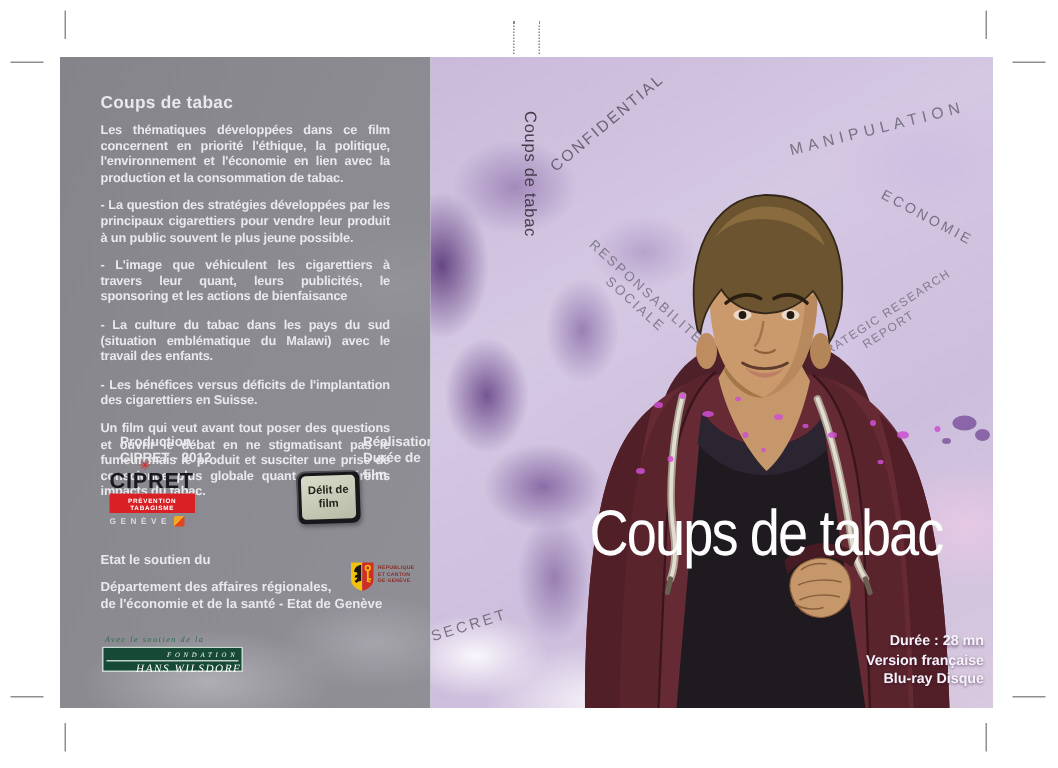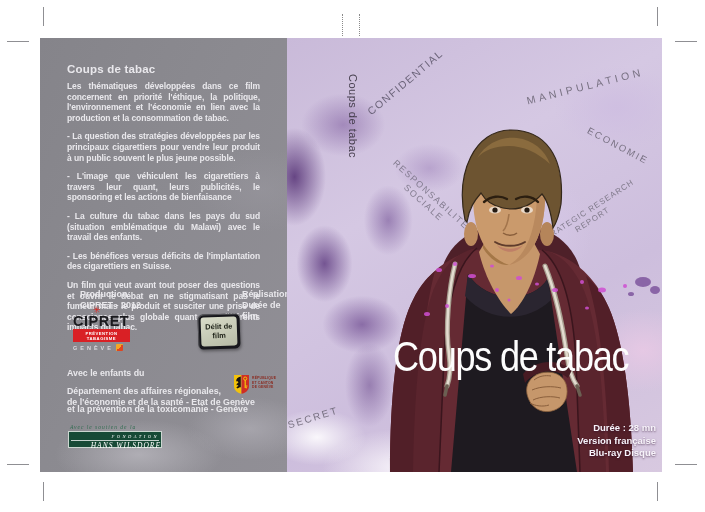--- a/index.html
+++ b/index.html
@@ -140,21 +140,21 @@
         </div>
       </div>
 
       <div class="delit-logo">
         <div class="delit-screen">
           <span>Délit de</span>
           <span>film</span>
         </div>
       </div>
 
-      <div class="support-heading">Avec le enfants du</div>
+      <div class="support-heading">Etat le soutien du</div>
 
       <div class="dept-block">
         <div>Département des affaires régionales,</div>
         <div>de l'économie et de la santé - Etat de Genève</div>
       </div>
 
       <div class="geneva-logo">
         <svg width="17" height="21" viewBox="0 0 17 21">
           <path d="M1,1 H8.5 V19.8 C5,19 1,16.8 1,12 Z" fill="#f2c20c"></path>
           <path d="M8.5,1 H16 V12 C16,16.8 12,19 8.5,19.8 Z" fill="#cf2e24"></path>
@@ -165,21 +165,20 @@
           <rect x="12.6" y="13.2" width="1.4" height="1.1" fill="#f2c20c"></rect>
         </svg>
         <div class="geneva-text">
           <div>RÉPUBLIQUE</div>
           <div>ET CANTON</div>
           <div>DE GENÈVE</div>
         </div>
       </div>
 
       <div class="fonds-block">
-        <div>et la prévention de la toxicomanie - Genève</div>
       </div>
 
       <div class="wilsdorf-label">Avec le soutien de la</div>
       <div class="wilsdorf-box">
         <div class="wilsdorf-fondation">FONDATION</div>
         <div class="wilsdorf-name">HANS WILSDORF</div>
       </div>
     </div>
 
     <div class="front-panel">

